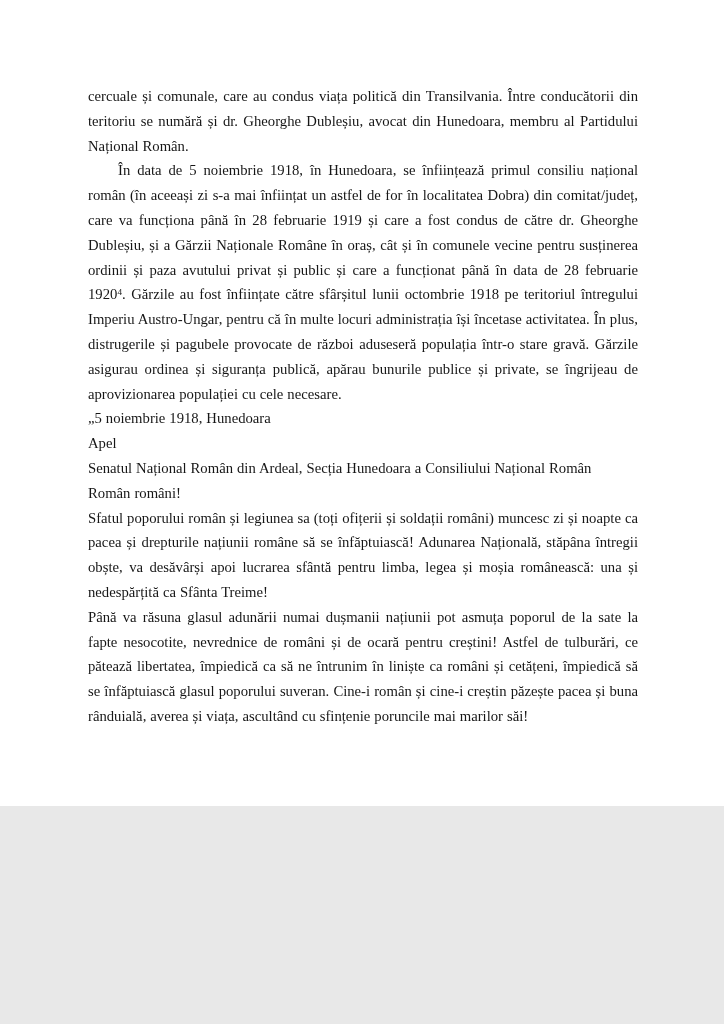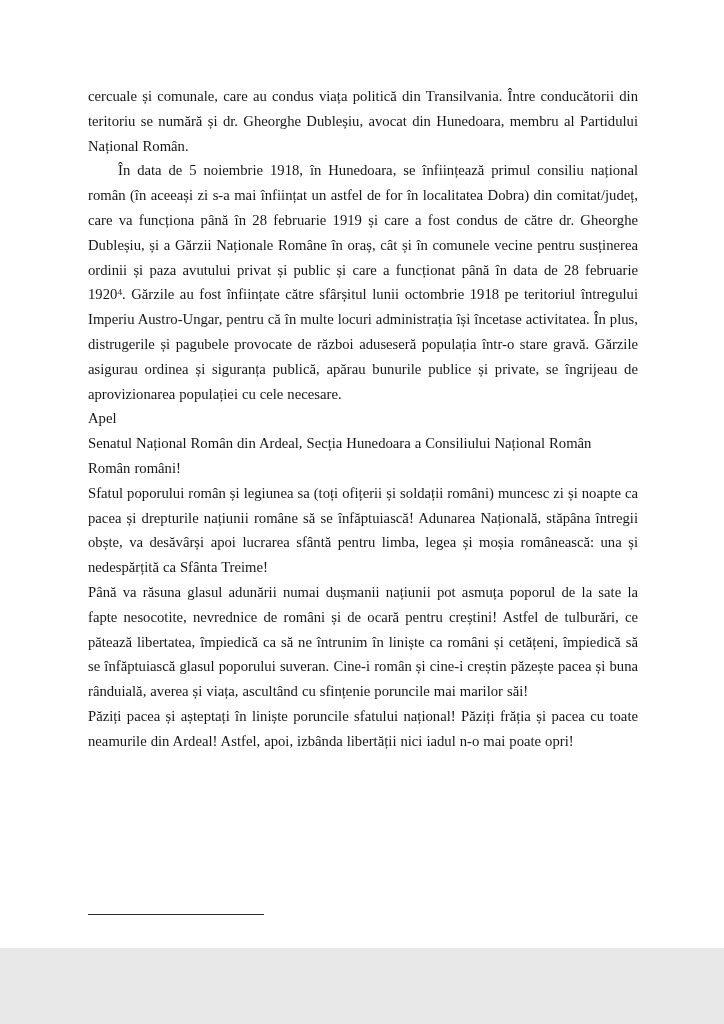--- a/index.html
+++ b/index.html
@@ -3,21 +3,21 @@
 <meta charset="utf-8">
 <style>
   html, body {
     margin: 0;
     padding: 0;
     background: #e8e8e8;
   }
   .page {
     position: relative;
     width: 724px;
-    height: 948px;
+    height: 806px;
     background: #ffffff;
     font-family: "Liberation Serif", "DejaVu Serif", serif;
     color: #161616;
     overflow: hidden;
   }
   .body-text {
     position: absolute;
     left: 88px;
     top: 84px;
     width: 550px;
@@ -71,26 +71,26 @@
   }
 </style>
 </head>
 <body>
 
 <div class="page">
 
   <div class="body-text">
       <p class="para"><span>cercuale și comunale, care au condus viața politică din Transilvania. Între conducătorii din teritoriu se numără și dr. Gheorghe Dubleșiu, avocat din Hunedoara, membru al Partidului Național Român.</span></p>
       <p class="para indent"><span>În data de 5 noiembrie 1918, în Hunedoara, se înființează primul consiliu național român (în aceeași zi s-a mai înființat un astfel de for în localitatea Dobra) din comitat/județ, care va funcționa până în 28 februarie 1919 și care a fost condus de către dr. Gheorghe Dubleșiu, și a Gărzii Naționale Române în oraș, cât și în comunele vecine pentru susținerea ordinii și paza avutului privat și public și care a funcționat până în data de 28 februarie 1920</span><span class="run-sup">4</span><span>. Gărzile au fost înființate către sfârșitul lunii octombrie 1918 pe teritoriul întregului Imperiu Austro-Ungar, pentru că în multe locuri administrația își încetase activitatea. În plus, distrugerile și pagubele provocate de război aduseseră populația într-o stare gravă. Gărzile asigurau ordinea și siguranța publică, apărau bunurile publice și private, se îngrijeau de aprovizionarea populației cu cele necesare.</span></p>
+      <p class="para"><span>„5 noiembrie 1918, Hunedoara</span></p>
       <p class="para"><span>Apel</span></p>
       <p class="para"><span>Senatul Național Român din Ardeal, Secția Hunedoara a Consiliului Național Român</span></p>
       <p class="para"><span>Român români!</span></p>
       <p class="para"><span>Sfatul poporului român și legiunea sa (toți ofițerii și soldații români) muncesc zi și noapte ca pacea și drepturile națiunii române să se înfăptuiască! Adunarea Națională, stăpâna întregii obște, va desăvârși apoi lucrarea sfântă pentru limba, legea și moșia românească: una și nedespărțită ca Sfânta Treime!</span></p>
       <p class="para"><span>Până va răsuna glasul adunării numai dușmanii națiunii pot asmuța poporul de la sate la fapte nesocotite, nevrednice de români și de ocară pentru creștini! Astfel de tulburări, ce pătează libertatea, împiedică ca să ne întrunim în liniște ca români și cetățeni, împiedică să se înfăptuiască glasul poporului suveran. Cine-i român și cine-i creștin păzește pacea și buna rânduială, averea și viața, ascultând cu sfințenie poruncile mai marilor săi!</span></p>
-      <p class="para"><span>Păziți pacea și așteptați în liniște poruncile sfatului național! Păziți frăția și pacea cu toate neamurile din Ardeal! Astfel, apoi, izbânda libertății nici iadul n-o mai poate opri!</span></p>
     </div>
 
   <div class="footnote-sep"></div>
 
   <div class="footnote">
     <span><span class="run-sup">4</span><span> SJHAN, Fond </span><span class="run-italic">Primăria orașului Hunedoara</span><span>, Dosar 60/1918, f. 12.</span></span>
   </div>
 
   <div class="page-number">8</div>
 

